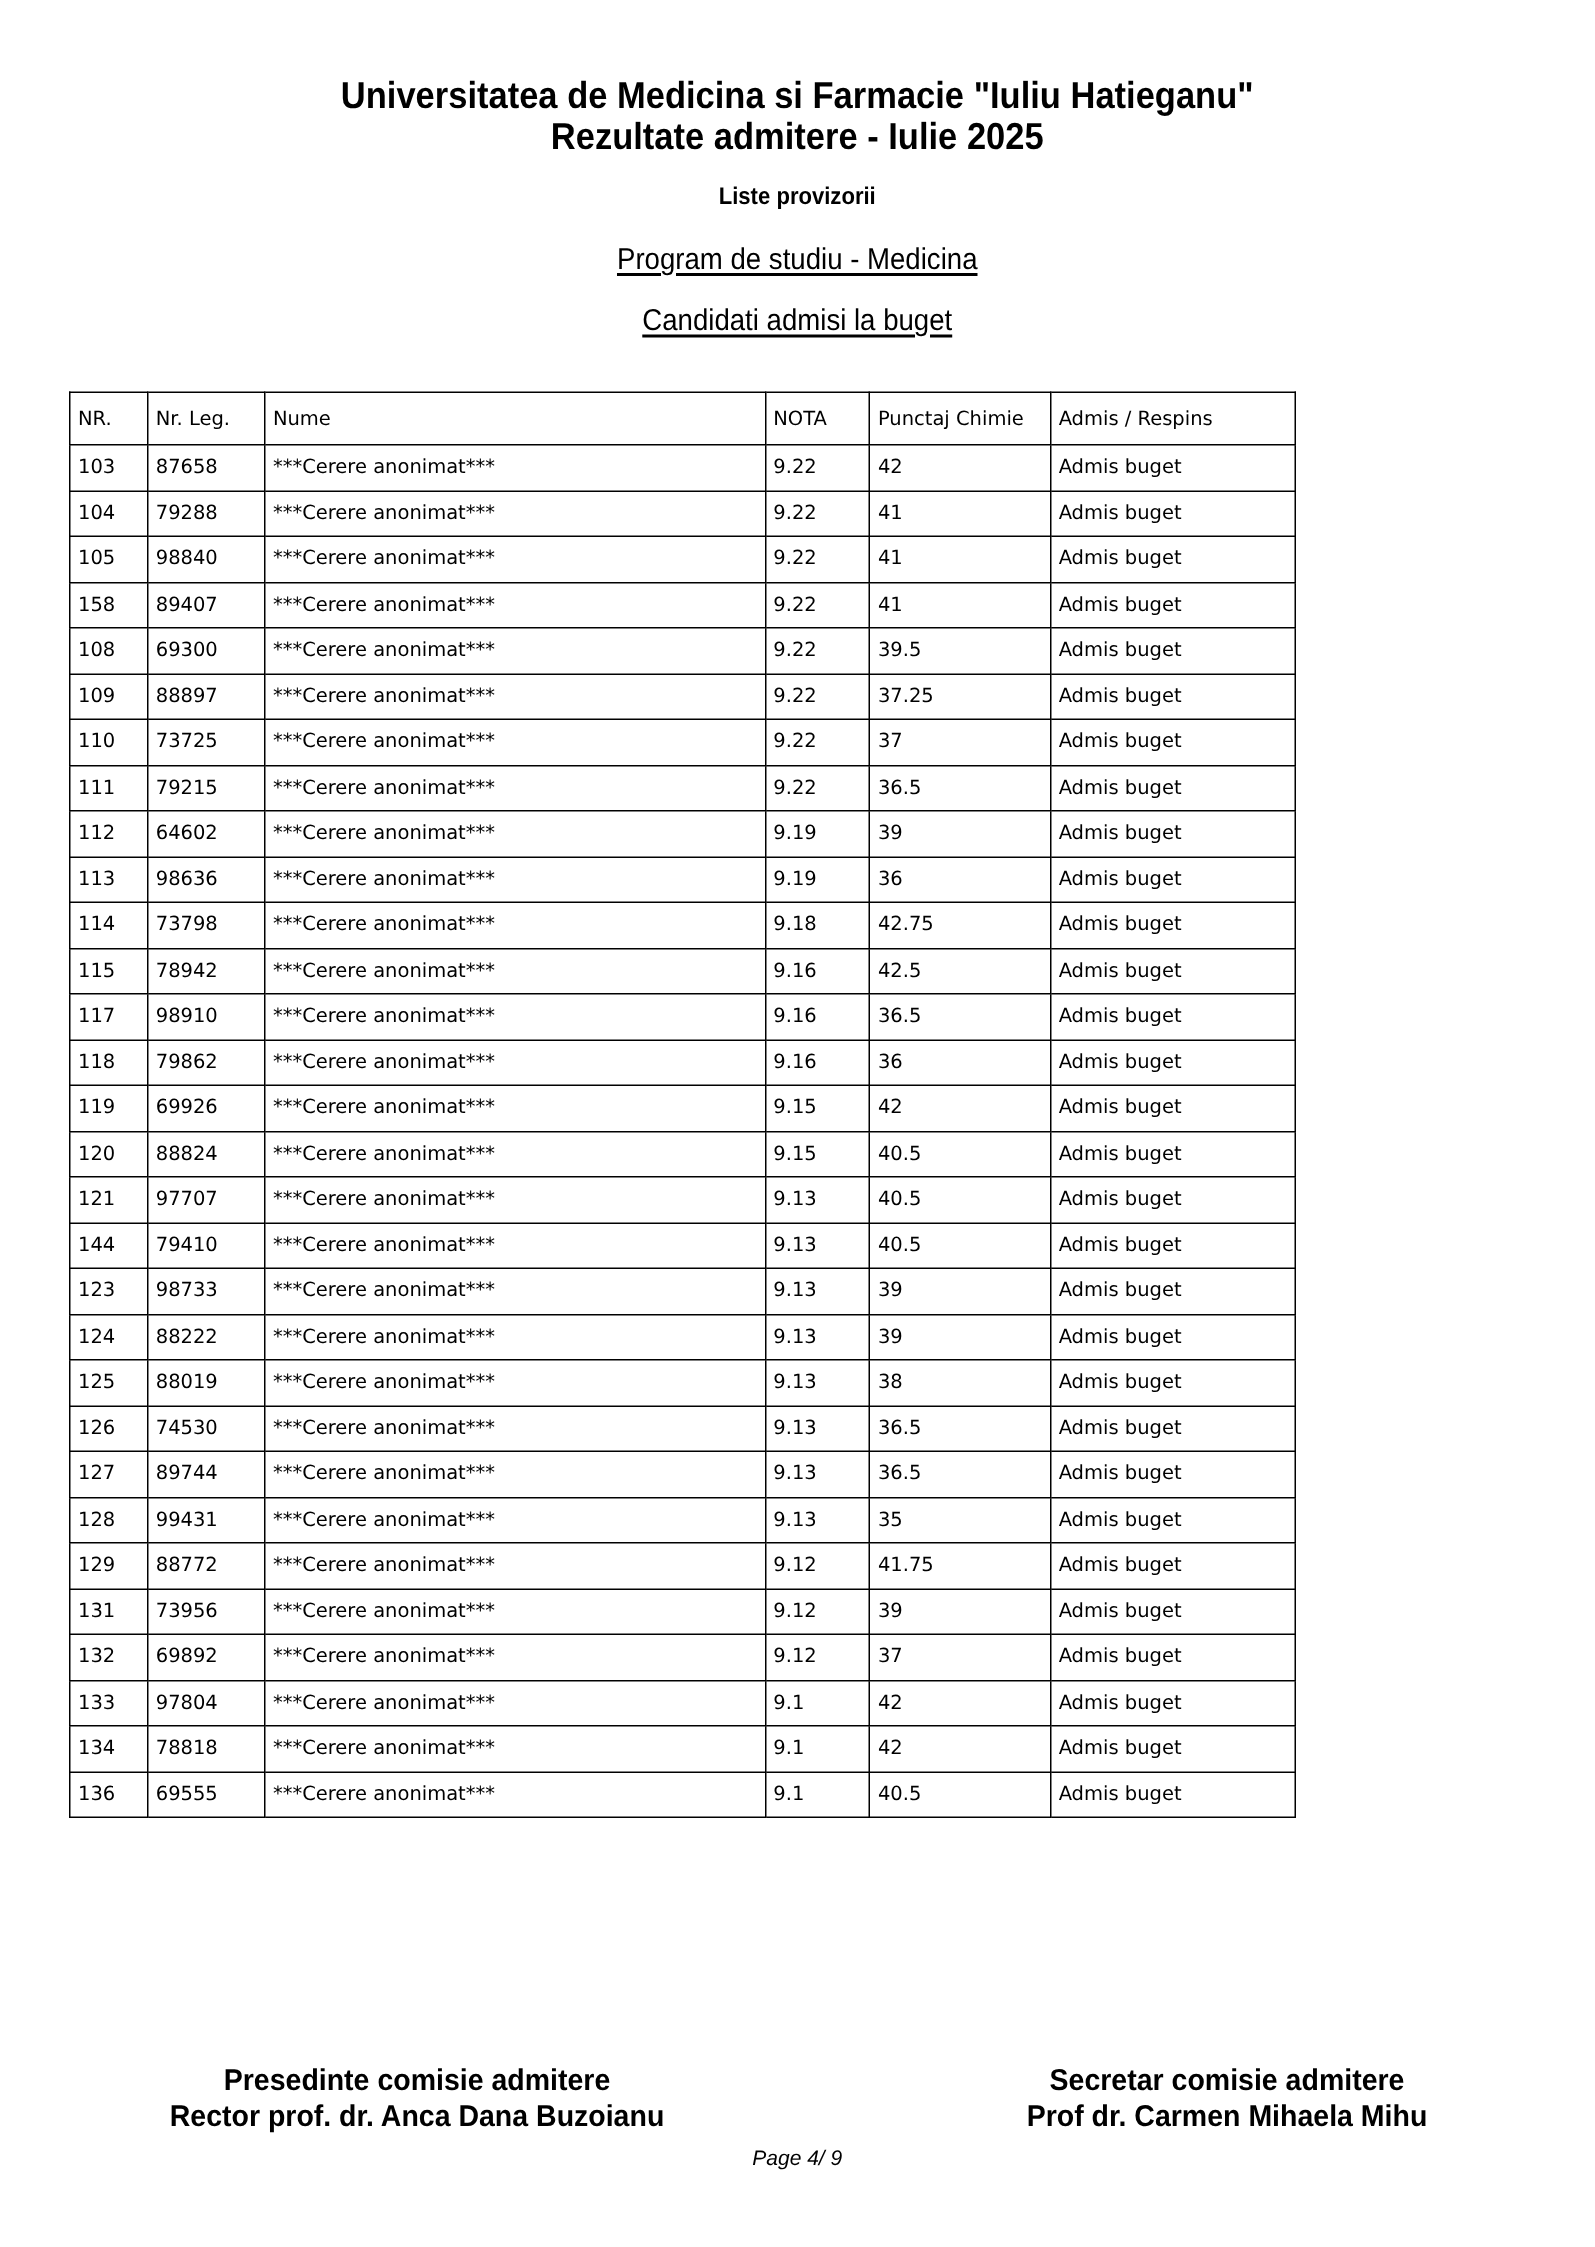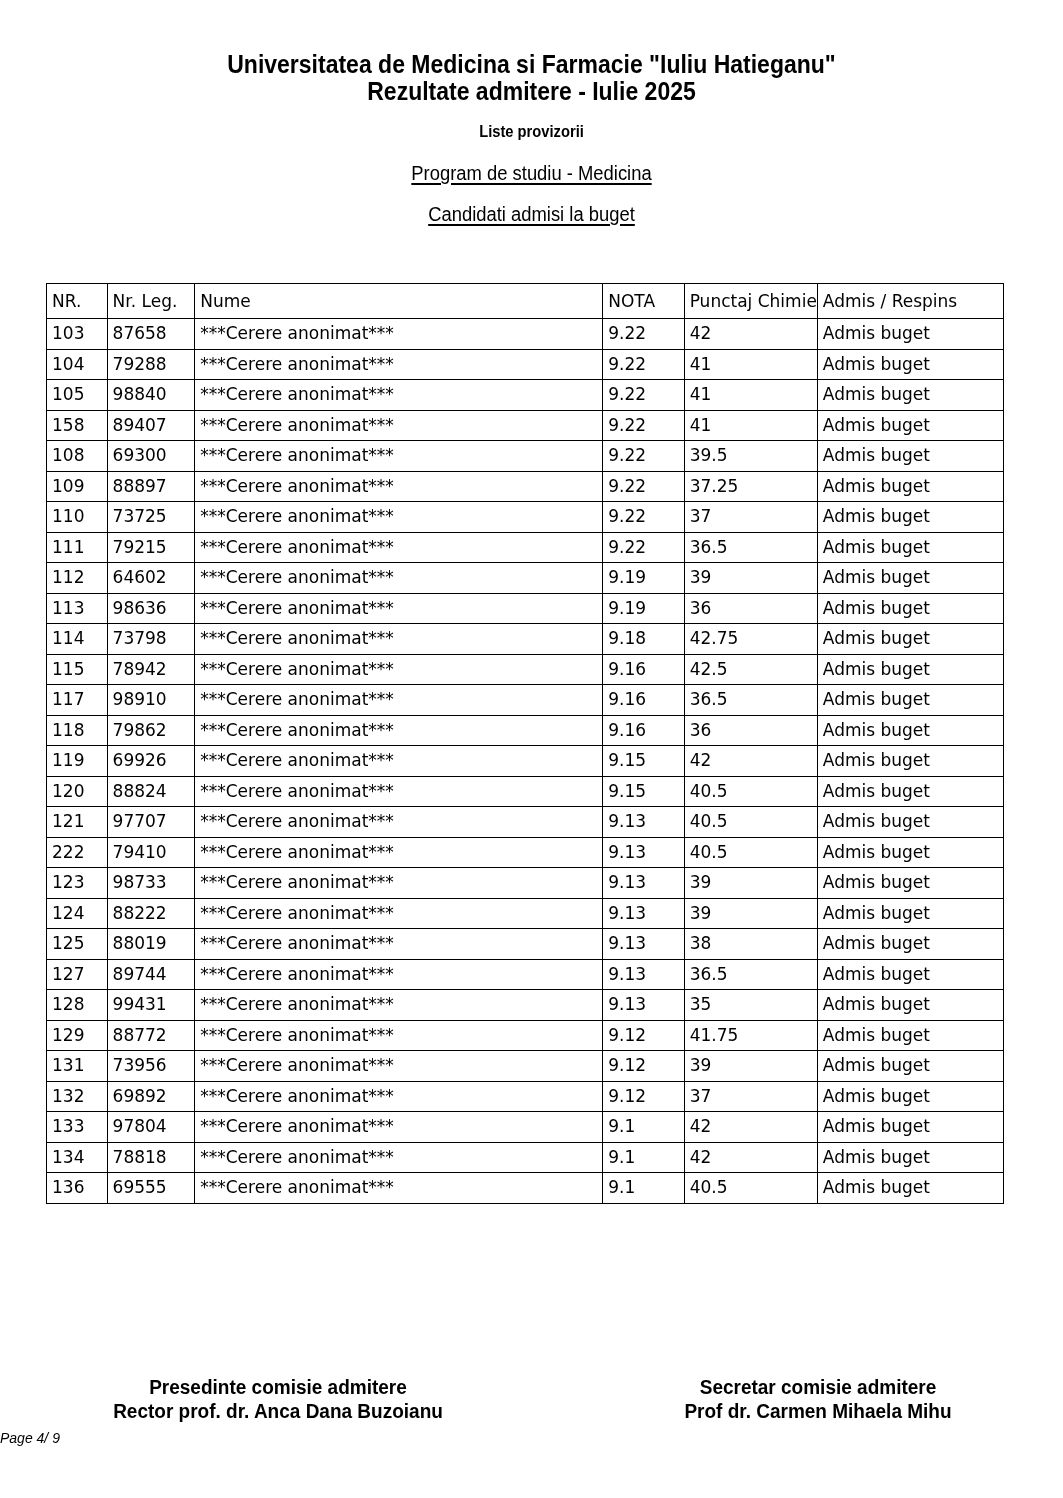--- a/index.html
+++ b/index.html
@@ -6,39 +6,39 @@
     body { width: 1063px; height: 1498px; position: relative; overflow: hidden; color: #000; }
     .hdr { position: absolute; left: 0; width: 1063px; text-align: center; font-family: "Liberation Sans", sans-serif; }
     .title1 { top: 50px; font-size: 25px; font-weight: bold; line-height: 28px; transform: scaleX(0.92); }
     .title2 { top: 77px; font-size: 25px; font-weight: bold; line-height: 28px; transform: scaleX(0.92); }
     .sub { top: 122px; font-size: 16px; font-weight: bold; line-height: 20px; transform: scaleX(0.92); }
     .prog { top: 161px; font-size: 20px; line-height: 24px; transform: scaleX(0.92); }
     .prog span, .cat span { text-decoration: underline; text-underline-offset: 3px; }
     .cat { top: 202px; font-size: 20px; line-height: 24px; transform: scaleX(0.92); }
 
     table.results {
-      position: absolute; left: 46px; top: 261px; width: 958px;
-      border-collapse: collapse; font-family: "DejaVu Sans", sans-serif; font-size: 17px; margin-top: 22px;
+      position: absolute; left: 46px; top: 261px; width: 818px;
+      border-collapse: collapse; font-family: "DejaVu Sans", sans-serif; font-size: 13px;
     }
     table.results th, table.results td {
       border: 1.5px solid #000; padding: 0 0 0 5px; text-align: left; font-weight: normal;
       white-space: nowrap; overflow: hidden; height: 29.5px; line-height: 29px;
     }
     table.results th { height: 34px; }
     col.c-nr { width: 61px; }
     col.c-leg { width: 88px; }
     col.c-nume { width: 412px; }
     col.c-nota { width: 82px; }
     col.c-chim { width: 128px; }
     col.c-status { width: 187px; }
 
     .sig { position: absolute; top: 1375px; width: 420px; text-align: center; font-family: "Liberation Sans", sans-serif; font-weight: bold; font-size: 20px; line-height: 24px; transform: scaleX(0.95); }
     .sig-left { left: 68px; }
     .sig-right { left: 608px; }
-    .pager { position: absolute; top: 1430px; left: 0; width: 1063px; text-align: left; font-family: "Liberation Sans", sans-serif; font-style: italic; font-size: 14px; }
+    .pager { position: absolute; top: 1430px; left: 0; width: 1063px; text-align: center; font-family: "Liberation Sans", sans-serif; font-style: italic; font-size: 14px; }
   </style>
 </head>
 <body>
 
 <div class="hdr title1">Universitatea de Medicina si Farmacie "Iuliu Hatieganu"</div>
 <div class="hdr title2">Rezultate admitere - Iulie 2025</div>
 <div class="hdr sub">Liste provizorii</div>
 <div class="hdr prog"><span>Program de studiu - Medicina</span></div>
 <div class="hdr cat"><span>Candidati admisi la buget</span></div>
 
@@ -192,21 +192,21 @@
       </tr>
       <tr>
         <td>121</td>
         <td>97707</td>
         <td>***Cerere anonimat***</td>
         <td>9.13</td>
         <td>40.5</td>
         <td>Admis buget</td>
       </tr>
       <tr>
-        <td>222</td>
+        <td>144</td>
         <td>79410</td>
         <td>***Cerere anonimat***</td>
         <td>9.13</td>
         <td>40.5</td>
         <td>Admis buget</td>
       </tr>
       <tr>
         <td>123</td>
         <td>98733</td>
         <td>***Cerere anonimat***</td>
@@ -221,20 +221,28 @@
         <td>9.13</td>
         <td>39</td>
         <td>Admis buget</td>
       </tr>
       <tr>
         <td>125</td>
         <td>88019</td>
         <td>***Cerere anonimat***</td>
         <td>9.13</td>
         <td>38</td>
+        <td>Admis buget</td>
+      </tr>
+      <tr>
+        <td>126</td>
+        <td>74530</td>
+        <td>***Cerere anonimat***</td>
+        <td>9.13</td>
+        <td>36.5</td>
         <td>Admis buget</td>
       </tr>
       <tr>
         <td>127</td>
         <td>89744</td>
         <td>***Cerere anonimat***</td>
         <td>9.13</td>
         <td>36.5</td>
         <td>Admis buget</td>
       </tr>

